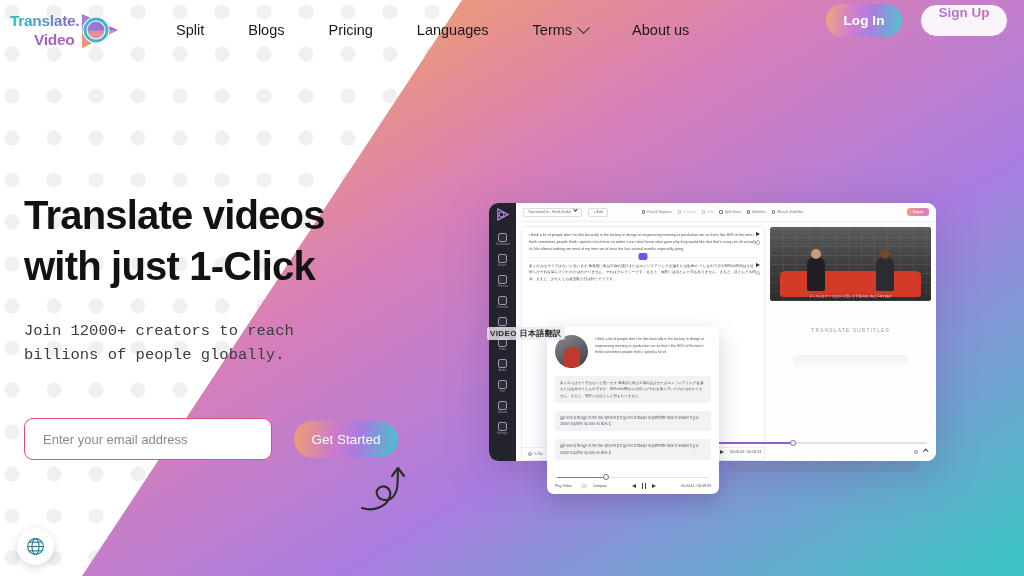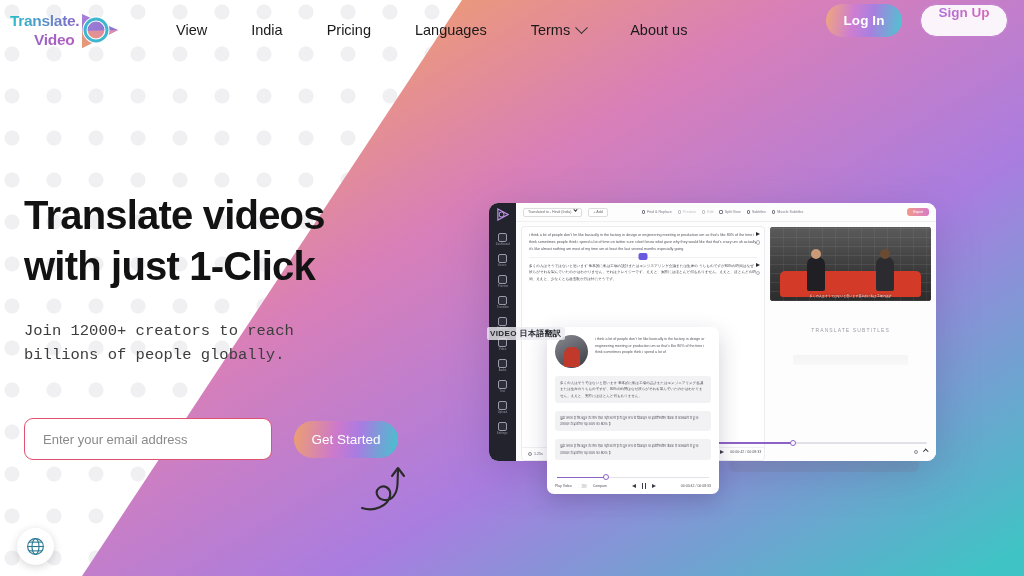--- a/index.html
+++ b/index.html
@@ -637,24 +637,24 @@
         </defs>
         <path d="M6 4 L42 20 L6 38 Z" fill="url(#lm1)"></path>
         <path d="M6 21 L42 20 L6 38 Z" fill="url(#lm2)" opacity="0.9"></path>
         <circle cx="20" cy="20" r="11" fill="none" stroke="#ffffff" stroke-width="5"></circle>
         <circle cx="20" cy="20" r="11" fill="none" stroke="#3fb6d0" stroke-width="3"></circle>
       </svg>
     </div>
 
     <div class="nav-links">
       <div class="nav-link">
-        <span>View</span>
+        <span>Split</span>
       </div>
       <div class="nav-link">
-        <span>India</span>
+        <span>Blogs</span>
       </div>
       <div class="nav-link">
         <span>Pricing</span>
       </div>
       <div class="nav-link">
         <span>Languages</span>
       </div>
       <div class="nav-link">
         <span>Terms</span>
         <span class="chev"></span>

